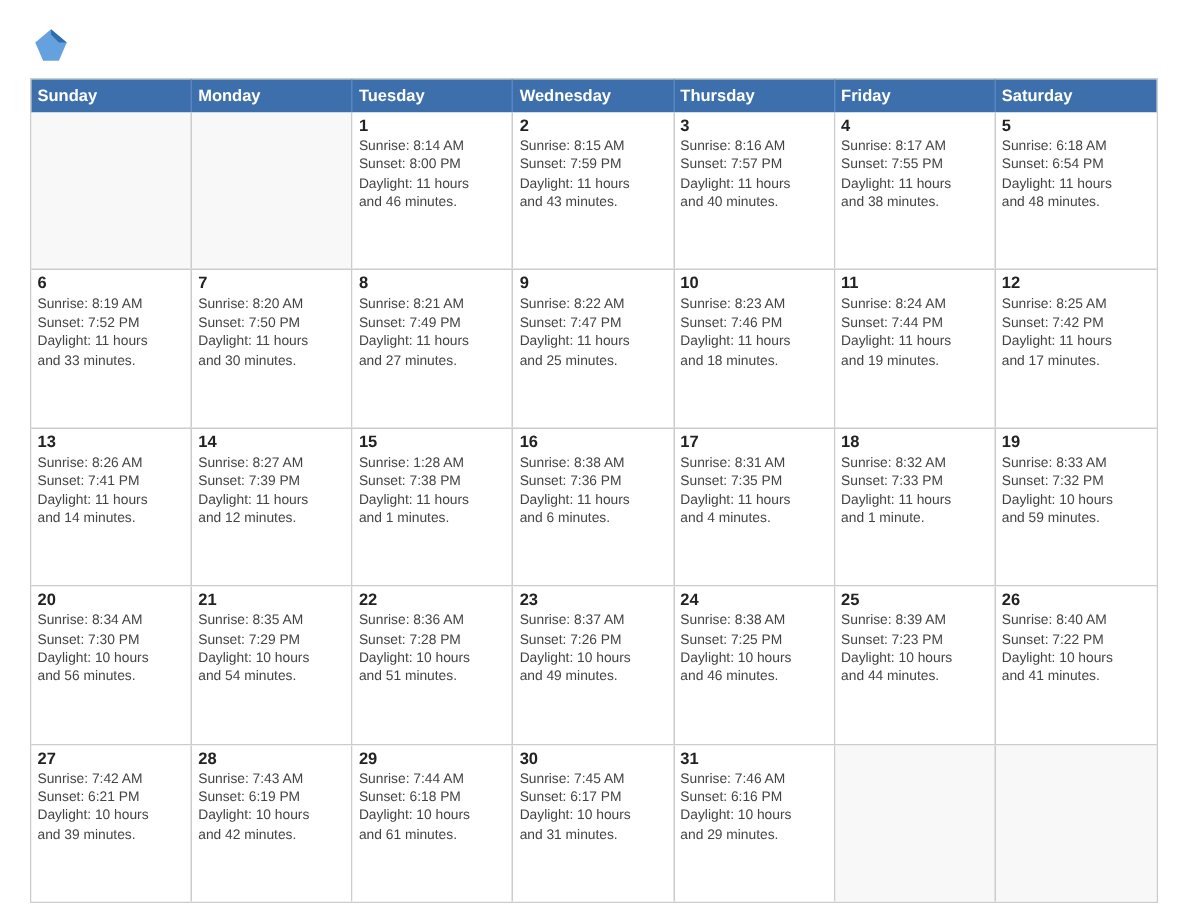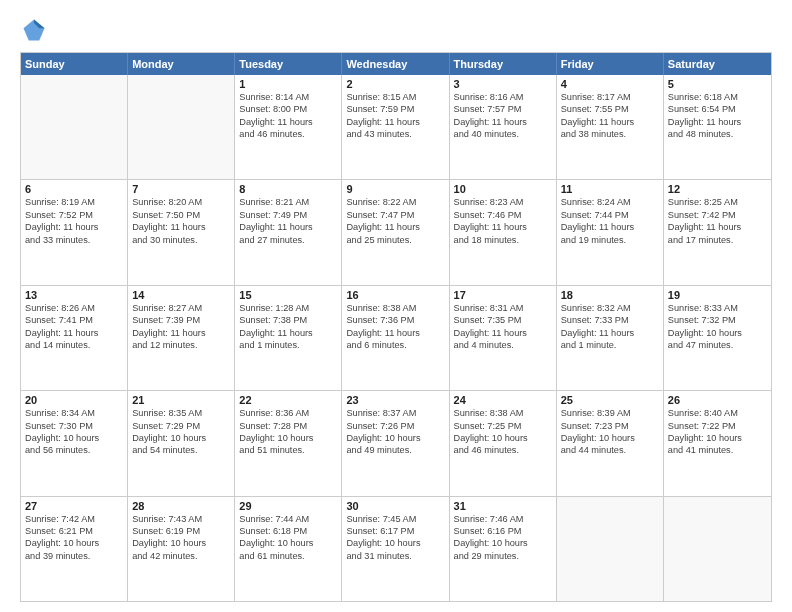--- a/index.html
+++ b/index.html
@@ -271,21 +271,21 @@
             <div class="cell-line">Sunrise: 8:32 AM</div>
             <div class="cell-line">Sunset: 7:33 PM</div>
             <div class="cell-line">Daylight: 11 hours</div>
             <div class="cell-line">and 1 minute.</div>
           </div>
           <div class="cal-cell">
             <div class="day-num">19</div>
             <div class="cell-line">Sunrise: 8:33 AM</div>
             <div class="cell-line">Sunset: 7:32 PM</div>
             <div class="cell-line">Daylight: 10 hours</div>
-            <div class="cell-line">and 47 minutes.</div>
+            <div class="cell-line">and 59 minutes.</div>
           </div>
         </div>
         <div class="cal-row">
           <div class="cal-cell">
             <div class="day-num">20</div>
             <div class="cell-line">Sunrise: 8:34 AM</div>
             <div class="cell-line">Sunset: 7:30 PM</div>
             <div class="cell-line">Daylight: 10 hours</div>
             <div class="cell-line">and 56 minutes.</div>
           </div>

